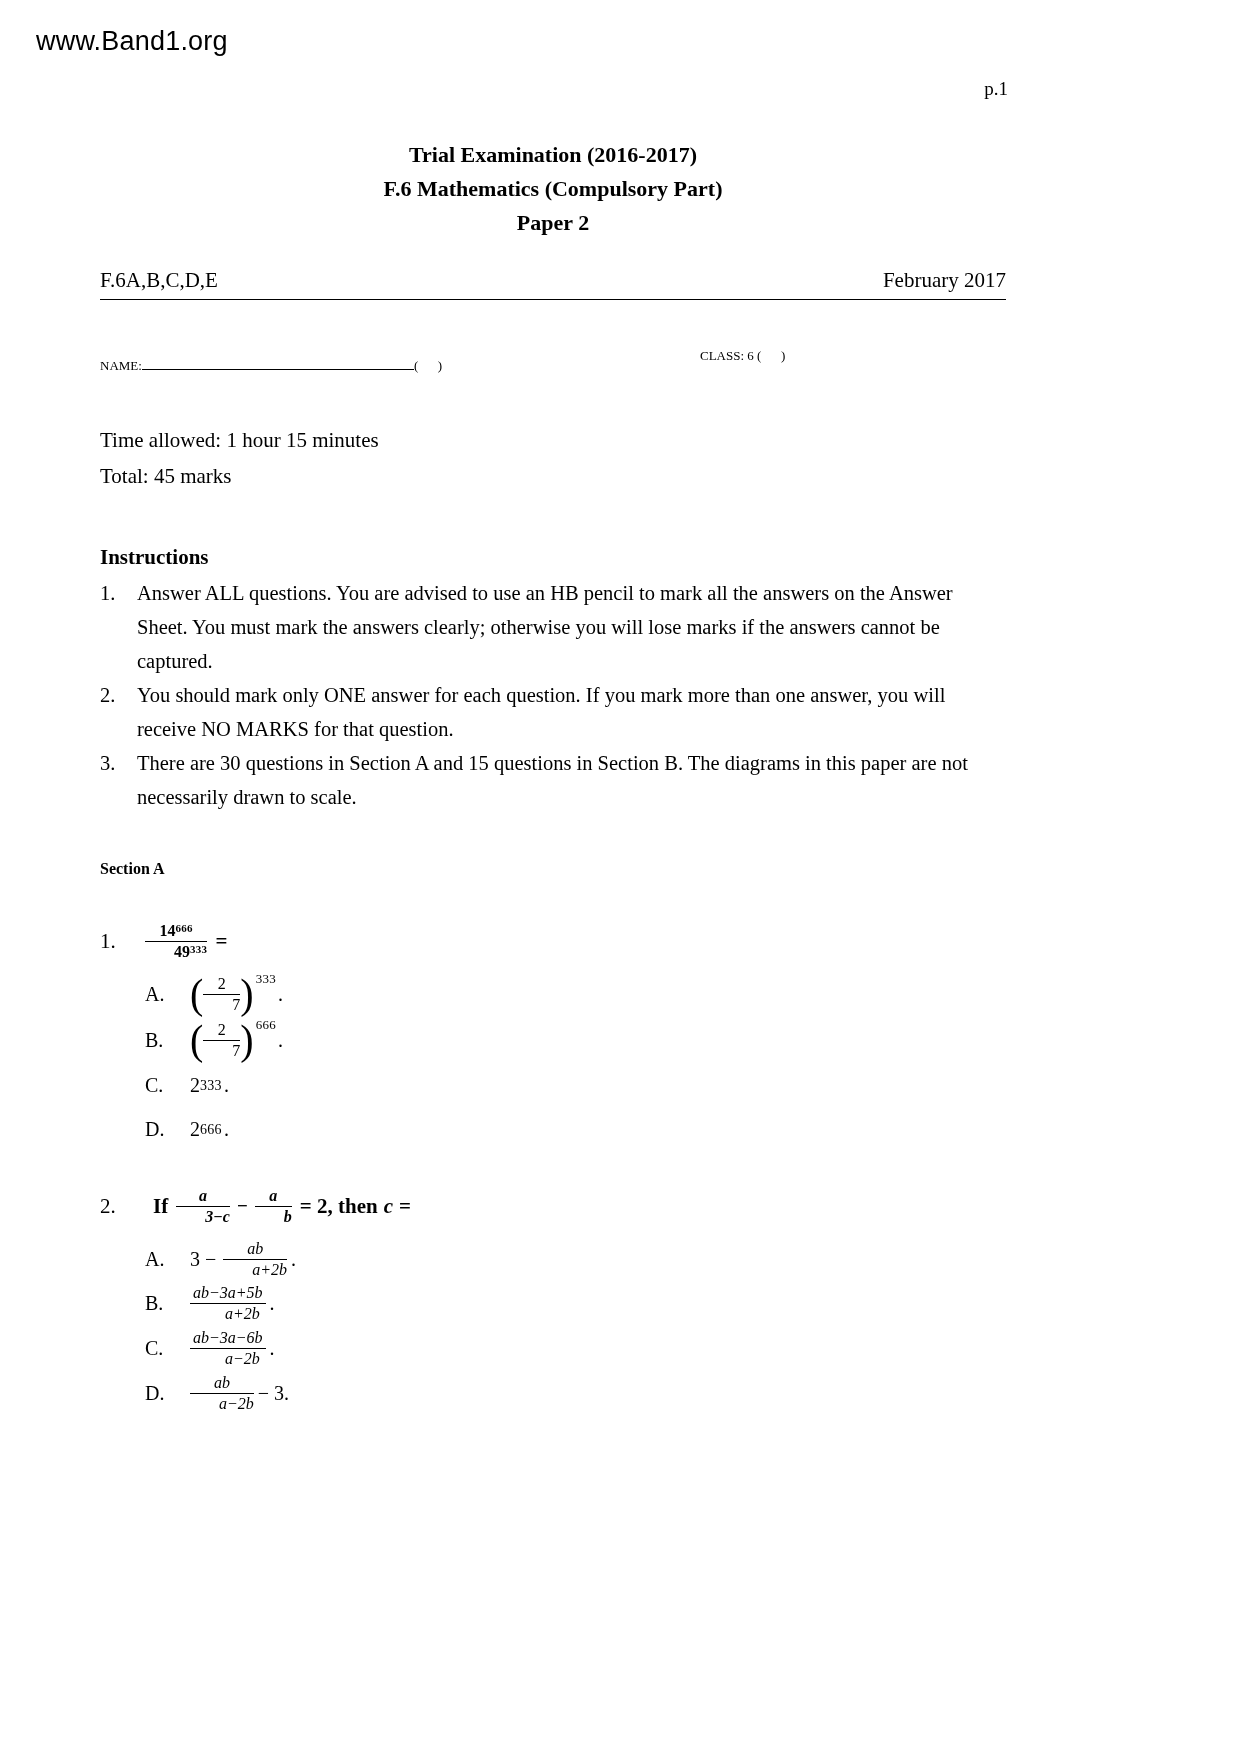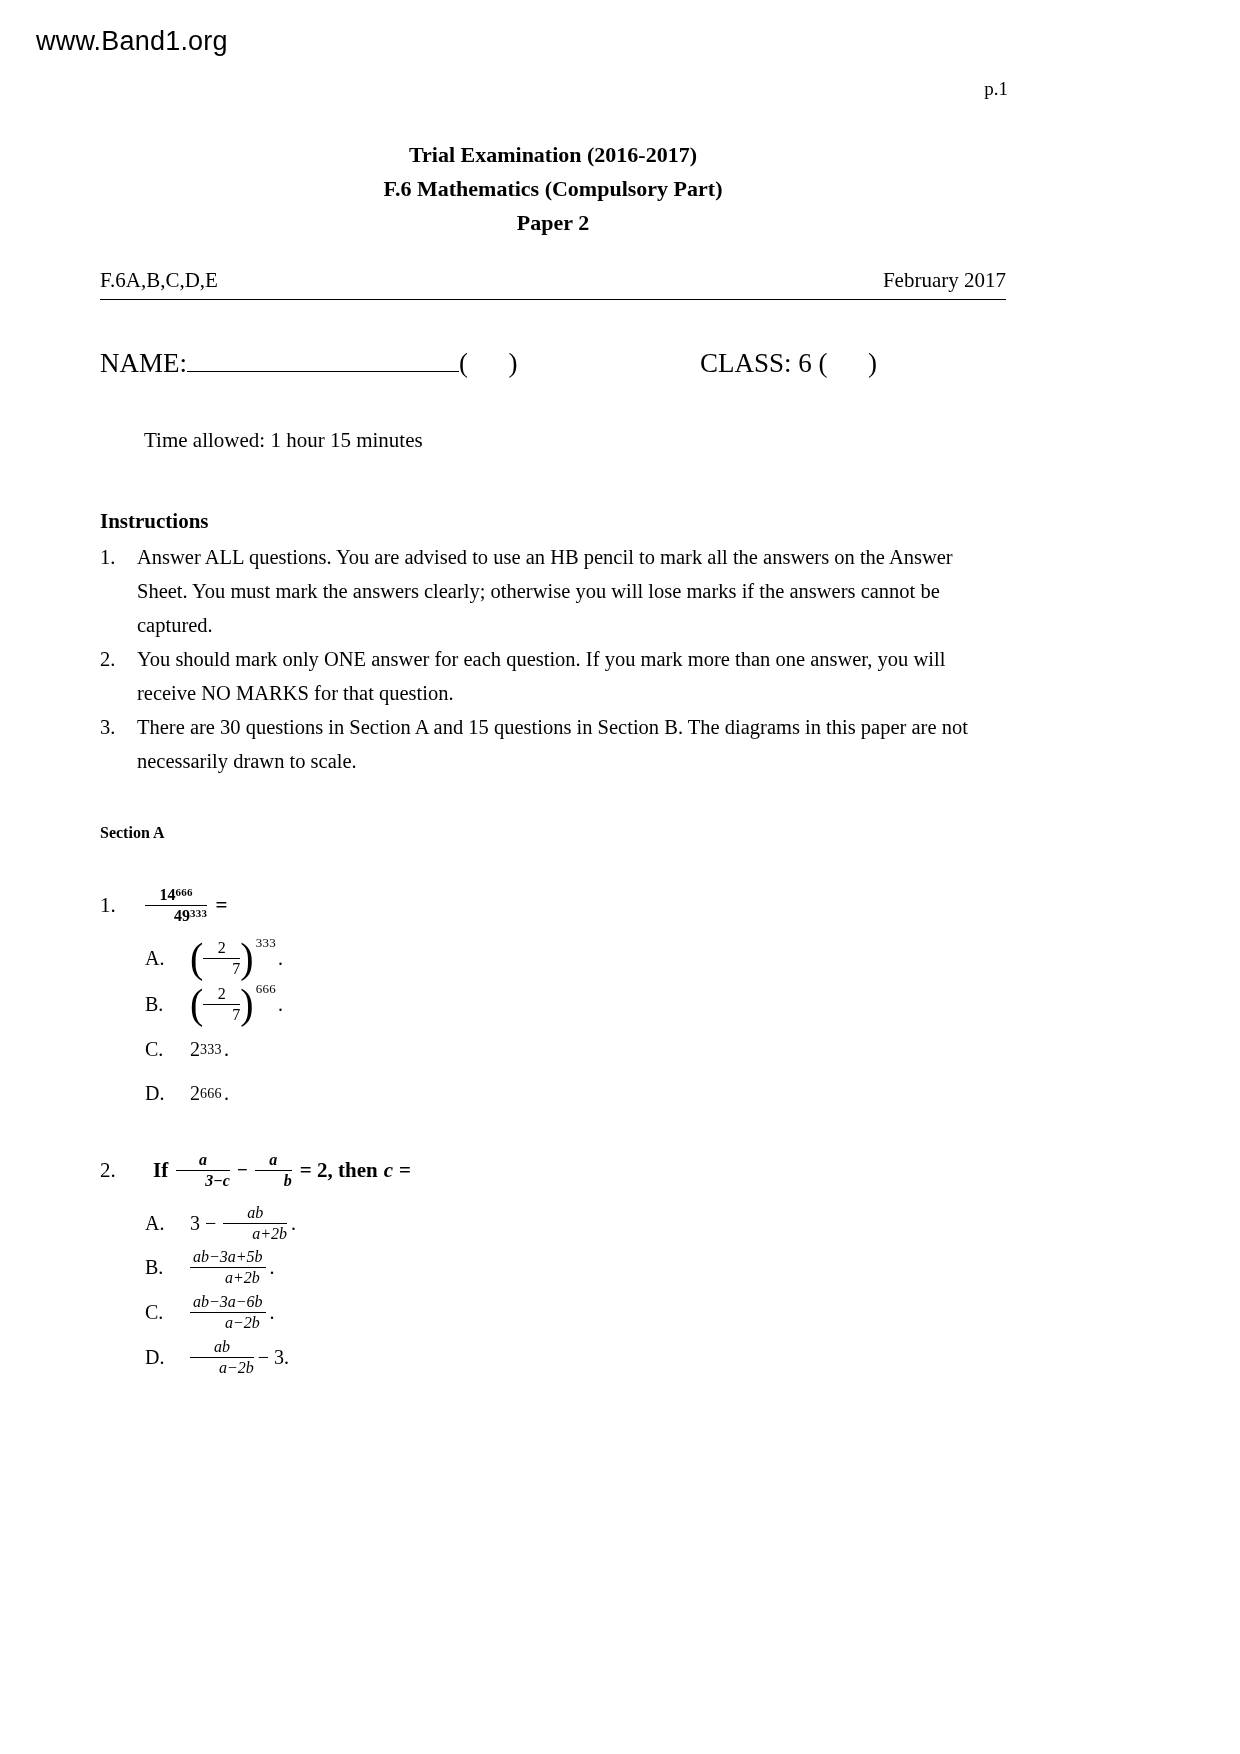--- a/index.html
+++ b/index.html
@@ -31,33 +31,33 @@
     margin-top:28px;
     display:flex; justify-content:space-between; align-items:baseline;
     border-bottom:1.6px solid #000;
     padding-bottom:6px;
     font-size:21px;
   }
 
   .name-row {
     margin-top:48px;
     position:relative;
-    font-size:27px;
+    font-size:13px;
     height:30px;
   }
   .name-label { display:inline-block; }
   .name-line {
     display:inline-block; width:272px; height:22px;
     border-bottom:1.5px solid #000;
     vertical-align:baseline;
   }
   .pre { white-space:pre; }
   .class-cell { position:absolute; left:600px; top:0; }
 
-  .time-block { margin-top:44px; line-height:36px; font-size:21px;margin-left:44px; }
+  .time-block { margin-top:44px; line-height:36px; font-size:21px; }
 
   .instructions { margin-top:46px; }
   .instr-title { font-weight:bold; font-size:21px; line-height:34px; }
   .instr-list { margin-top:2px; }
   .instr-item { display:flex; line-height:34px; font-size:20.5px; }
   .instr-num { width:37px; flex:0 0 37px; }
   .instr-text { flex:1; }
 
   .section-title { margin-top:46px; font-weight:bold; font-size:16px; }
 
@@ -117,20 +117,21 @@
     <span>February 2017</span>
   </div>
 
   <div class="name-row">
     <span class="name-label">NAME:</span><span class="name-line"></span><span class="pre">(      )</span>
     <span class="class-cell pre">CLASS: 6 (      )</span>
   </div>
 
   <div class="time-block">
     <div>Time allowed: 1 hour 15 minutes</div>
+    <div>Total: 45 marks</div>
   </div>
 
   <div class="instructions">
     <div class="instr-title">Instructions</div>
     <div class="instr-list">
       <div class="instr-item">
         <span class="instr-num">1.</span>
         <span class="instr-text">Answer ALL questions. You are advised to use an HB pencil to mark all the answers on the Answer Sheet. You must mark the answers clearly; otherwise you will lose marks if the answers cannot be captured.</span>
       </div>
       <div class="instr-item">

